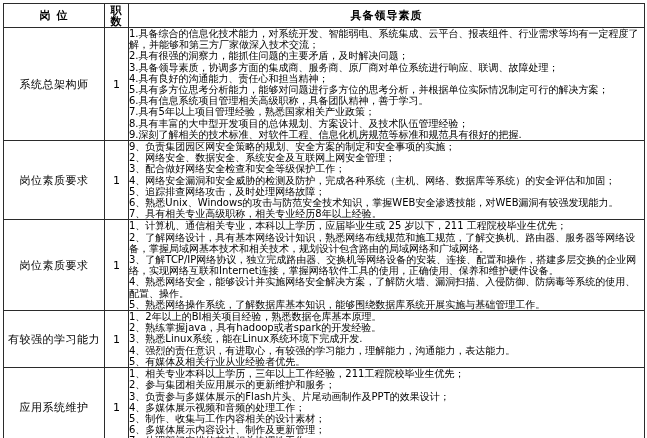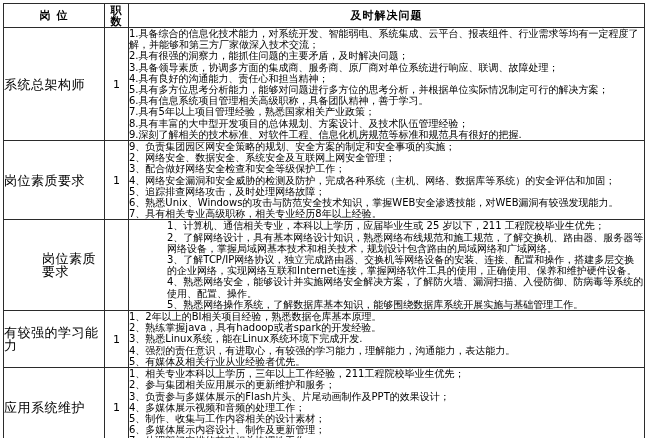--- a/index.html
+++ b/index.html
@@ -40,59 +40,59 @@
 
   th.hdr {
     font-size: 11px;
     font-weight: bold;
     text-align: center;
     height: 23px;
     line-height: 11px;
     letter-spacing: 1px;
   }
   td.pos-cell {
-    font-size: 13px;
-    text-align: left;
+    font-size: 11px;
+    text-align: center;
     line-height: 13px;
     letter-spacing: 0.5px;
   }
   td.cnt-cell {
     font-size: 11px;
     text-align: center;
   }
   td.req-cell {
     font-size: 10px;
     line-height: 11.2px;
     text-align: left;
     vertical-align: top;
     white-space: pre-line;
     padding: 1px 2px 0 2px;
     word-break: break-all;
   }
   tr.r0 td { height: 112px; }
   tr.r1 td { height: 78px;  }
-  tr.r2 td { height: 83px; padding-left: 38px;  }
+  tr.r2 td { height: 83px;  }
   tr.r3 td { height: 49px;  }
   tr.r4 td { height: 74px;  }
 </style>
 </head>
 <body>
 
 <div class="page">
   <table class="job-table">
     <colgroup>
       <col class="c-pos">
       <col class="c-cnt">
       <col class="c-req">
     </colgroup>
     <thead>
       <tr>
         <th class="hdr">岗 位</th>
         <th class="hdr">职数</th>
-        <th class="hdr">及时解决问题</th>
+        <th class="hdr">具备领导素质</th>
       </tr>
     </thead>
     <tbody>
       <tr class="r0">
         <td class="pos-cell">系统总架构师</td>
         <td class="cnt-cell">1</td>
         <td class="req-cell">1.具备综合的信息化技术能力，对系统开发、智能弱电、系统集成、云平台、报表组件、行业需求等均有一定程度了解，并能够和第三方厂家做深入技术交流；
 2.具有很强的洞察力，能抓住问题的主要矛盾，及时解决问题；
 3.具备领导素质，协调多方面的集成商、服务商、原厂商对单位系统进行响应、联调、故障处理；
 4.具有良好的沟通能力、责任心和担当精神；

